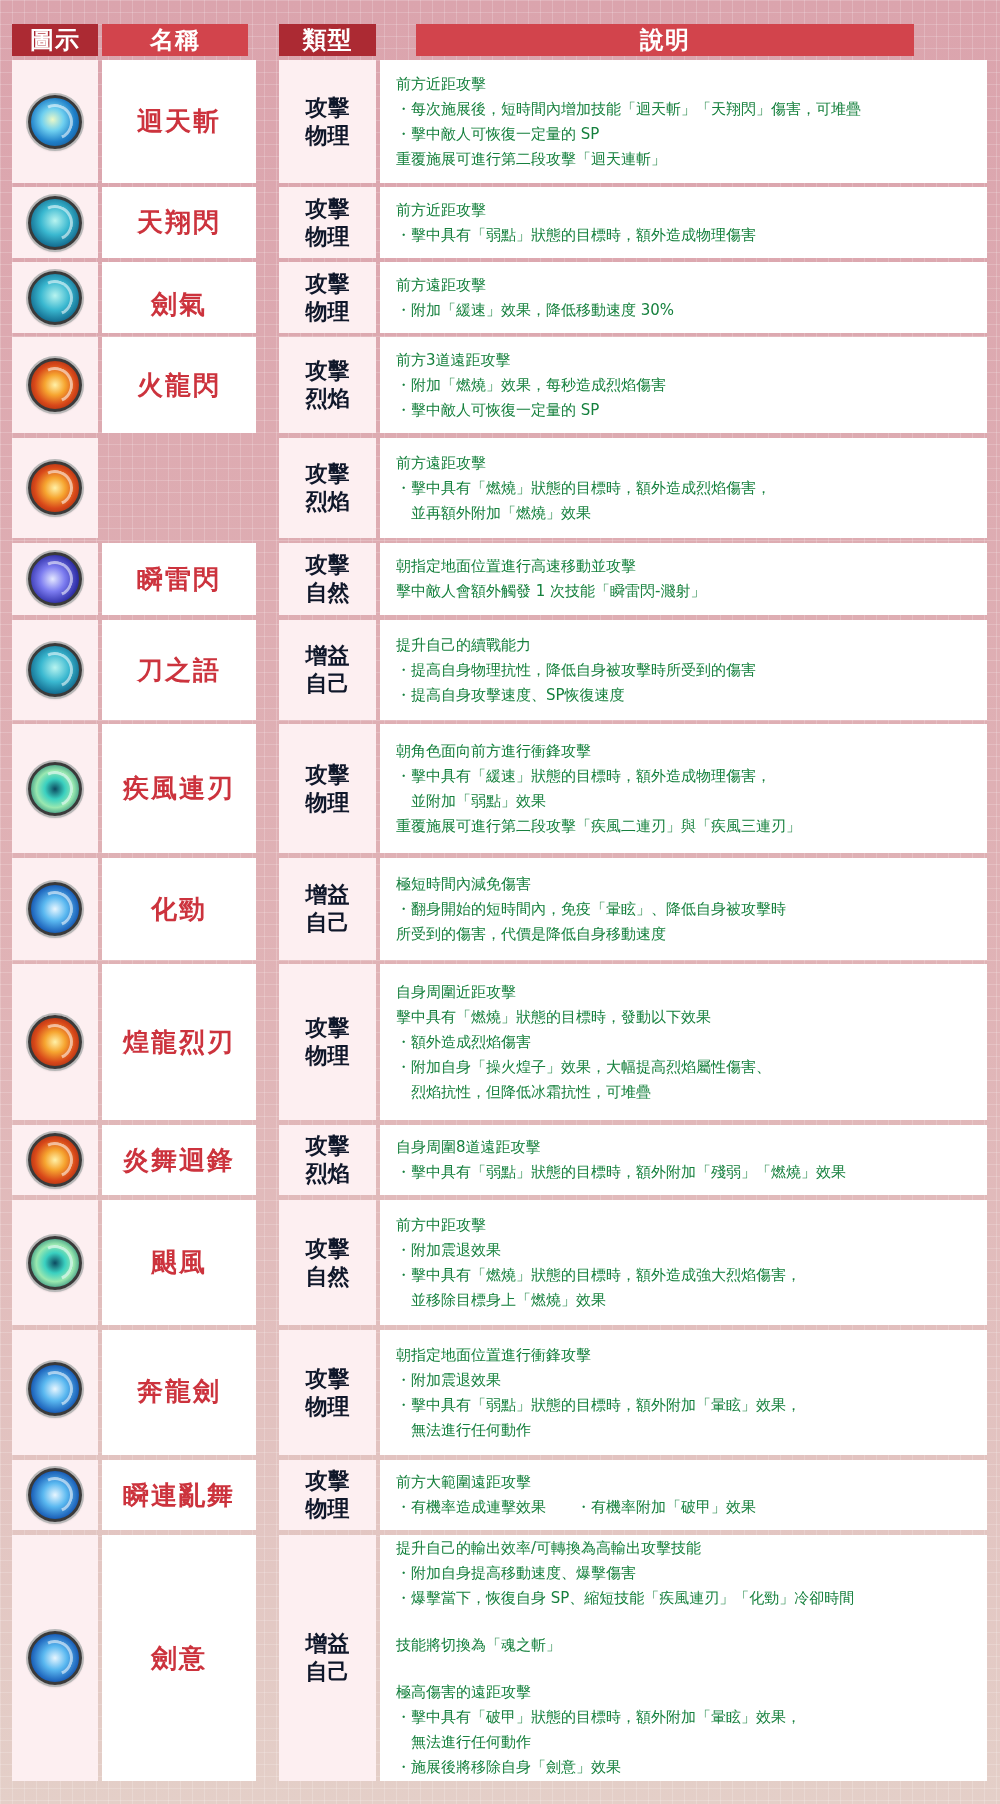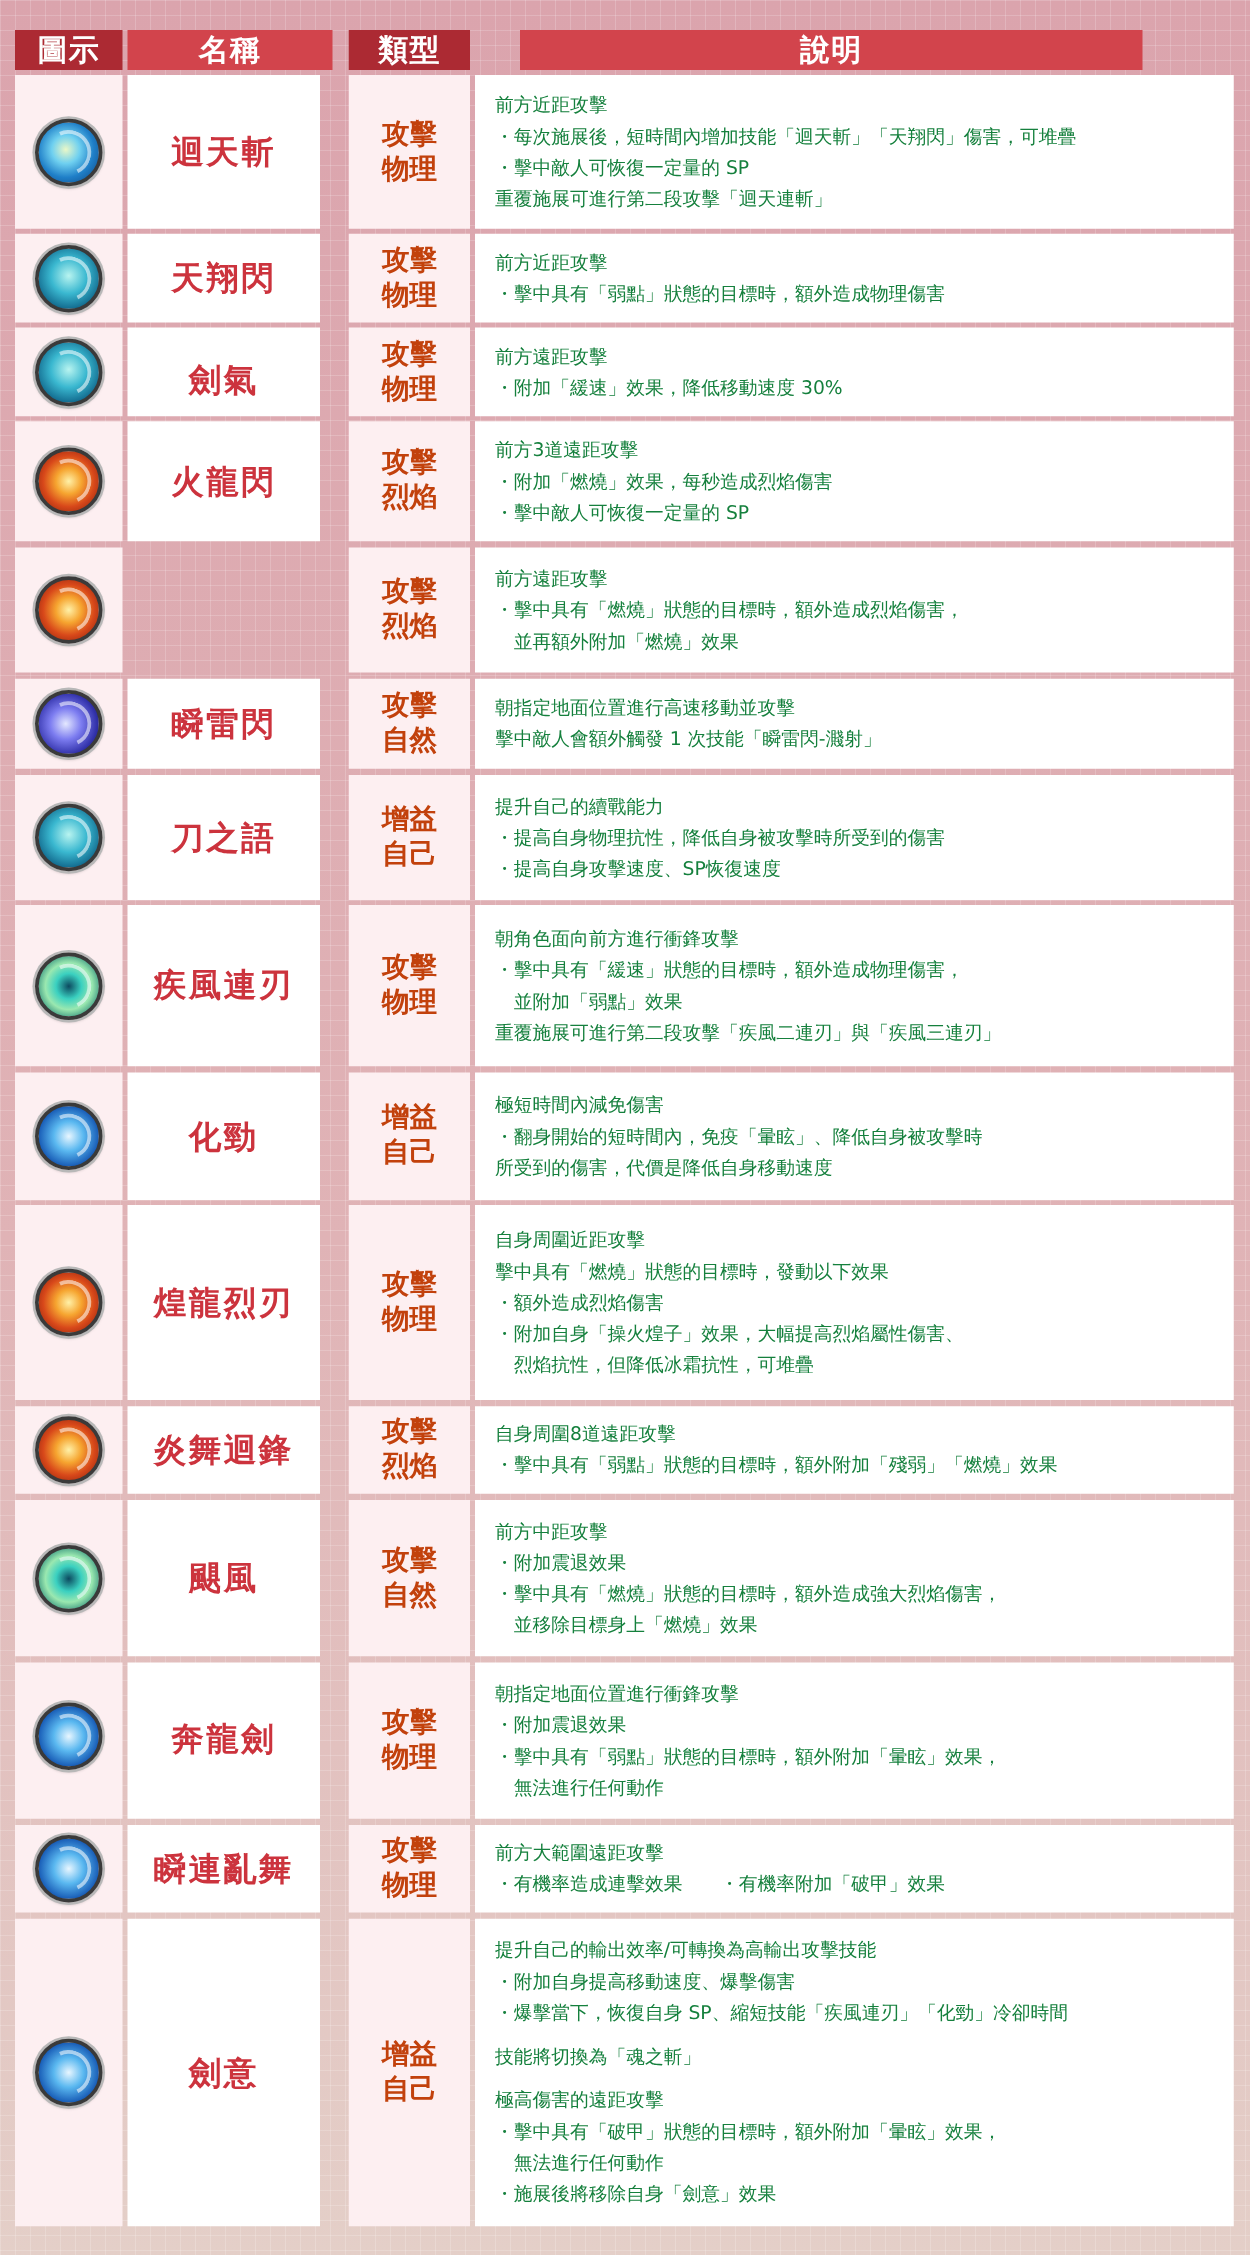--- a/index.html
+++ b/index.html
@@ -19,25 +19,25 @@
          display:flex; align-items:center; justify-content:center; letter-spacing:1px; }
   .hdr.dark { background:#ac2a33; }
   .hdr.light { background:#d2444c; }
   .row { position:absolute; left:0; width:976px; }
   .cell { position:absolute; top:0; bottom:0; display:flex; align-items:center; justify-content:center; box-sizing:border-box; }
   .c-icon { left:0; width:86px; background:#fdeff1; }
   .c-name { left:90px; width:154px; background:#ffffff; }
   .c-type { left:267px; width:97px; background:#fdeff1; }
   .c-desc { left:368px; width:607px; background:#ffffff; justify-content:flex-start; align-items:center; padding-left:16px; }
   .name-text { color:#cc333d; font-weight:bold; font-size:26px; letter-spacing:2px; }
-  .type-text { color:#c2410c; font-weight:bold; font-size:22px; line-height:28px; text-align:left; }
+  .type-text { color:#0f172a; font-weight:bold; font-size:22px; line-height:28px; text-align:left; }
   .type-text span { display:block; }
   .desc-lines { color:#15803d; font-size:15px; line-height:25px; }
   .desc-lines .ln { display:block; white-space:nowrap; }
-  .desc-lines .ln.gap { margin-top:10px; }
+  .desc-lines .ln.gap { margin-top:22px; }
   .icon {
     width:54px; height:54px; border-radius:50%; box-sizing:border-box;
     border:3px solid #3a3a3a; box-shadow:0 0 0 2px #b8b8b8, 0 1px 3px rgba(0,0,0,0.4);
     position:relative; overflow:hidden;
   }
   .icon::after {
     content:""; position:absolute; inset:6px; border-radius:50%;
     border:3px solid rgba(255,255,255,0.55); border-left-color:transparent; border-bottom-color:transparent;
     transform:rotate(20deg);
   }
@@ -46,21 +46,21 @@
   .icon.fire { background:radial-gradient(circle at 50% 50%, #fff1a8 0%, #f6a530 30%, #d8481a 60%, #7a1a0a 100%); }
   .icon.purple { background:radial-gradient(circle at 45% 50%, #e4e8ff 0%, #7c7cf0 35%, #3030a8 70%, #141450 100%); }
   .icon.green { background:radial-gradient(circle at 50% 50%, #0c4a60 0%, #3ad0c0 30%, #9ae8b0 55%, #1a7a70 85%, #0a3a40 100%); }
   .icon.deepblue { background:radial-gradient(circle at 50% 50%, #e8f6ff 0%, #5ab8f0 35%, #1a5fb8 70%, #0a2a60 100%); }
 </style>
 </head>
 <body>
 
 <div class="table">
   <div class="hdr dark" style="left:0;width:86px;">圖示</div>
-  <div class="hdr light" style="left:90px;width:164px;text-align:center;">名稱</div>
+  <div class="hdr light" style="left:90px;width:146px;text-align:center;">名稱</div>
   <div class="hdr dark" style="left:267px;width:97px;">類型</div>
   <div class="hdr light" style="left:368px;width:498px;margin-left:36px;">說明</div>
 
   <div class="row" style="top:36px;height:123px;">
     <div class="cell c-icon">
         <div class="icon blue"></div>
       </div>
     <div class="cell c-name">
         <span class="name-text">迴天斬</span>
       </div>

